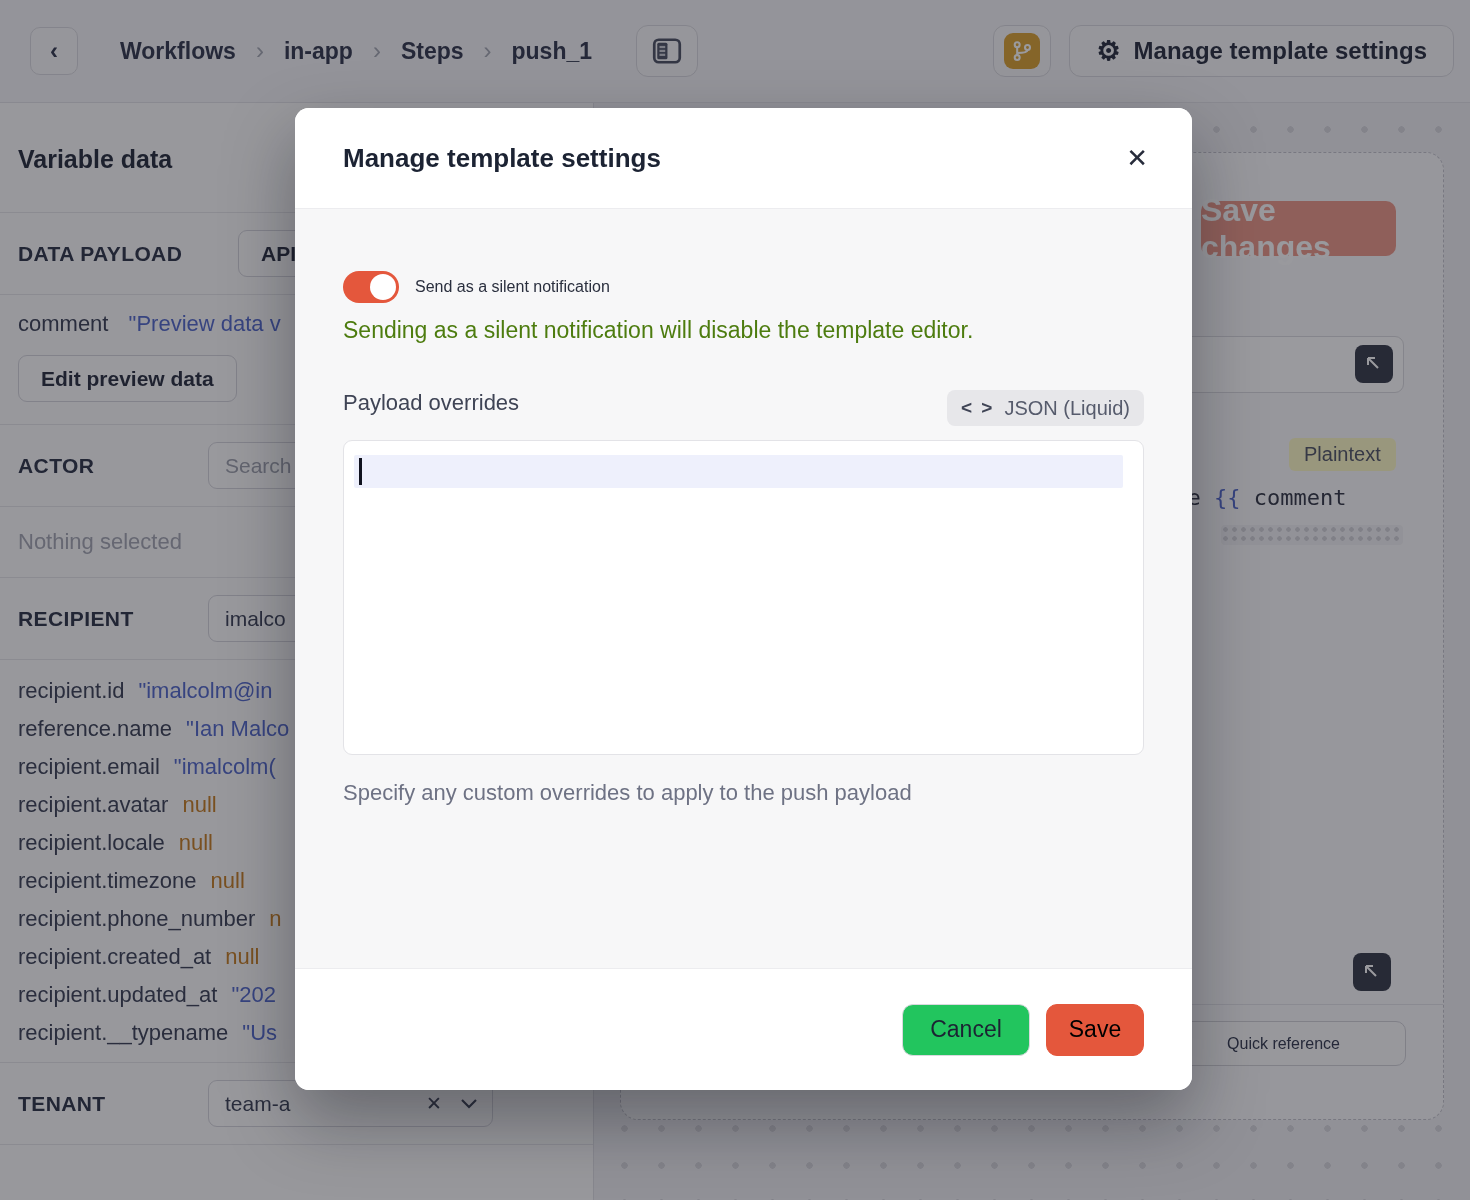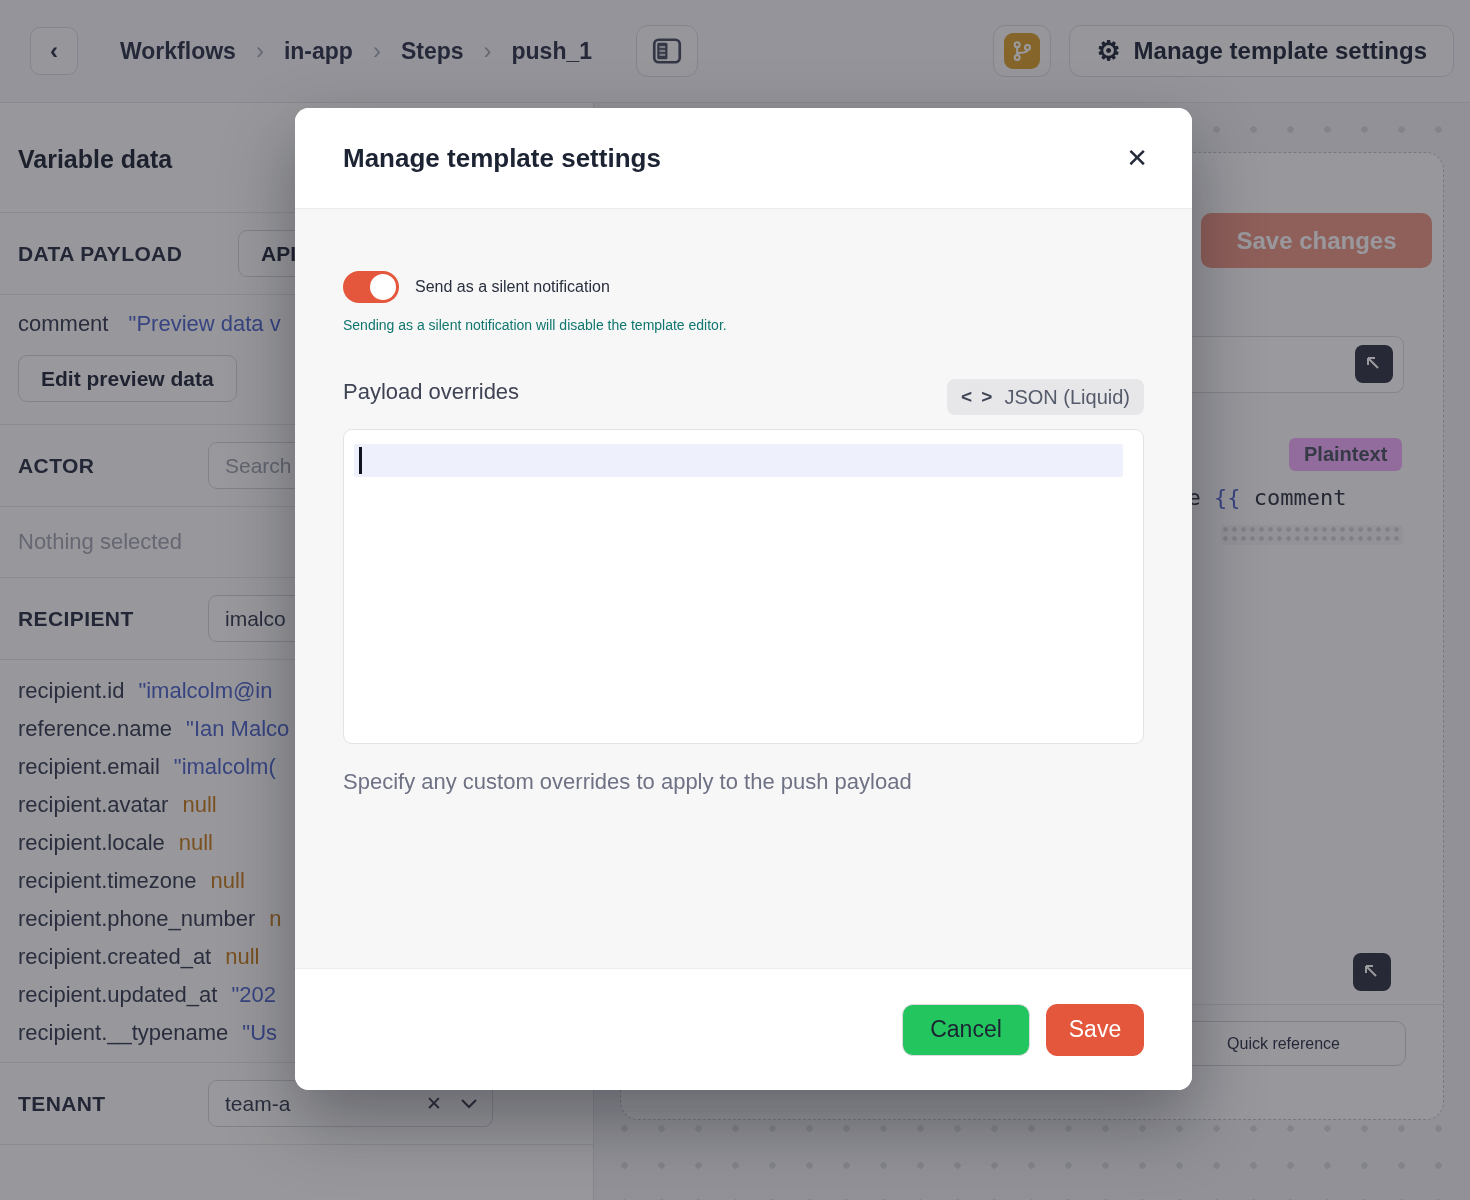--- a/index.html
+++ b/index.html
@@ -70,36 +70,36 @@
     position:absolute; top:103px; left:594px; width:876px; height:1097px;
     background:#EFEFF2;
     background-image:radial-gradient(circle, #D6D6DB 3px, transparent 3.5px);
     background-size:37px 37px; background-position:12px 8px;
   }
   .editor-card {
     position:absolute; left:26px; top:49px; width:824px; height:968px;
     background:#FAFAFB; border:1.5px dashed #C2C2CB; border-radius:18px;
   }
   .save-changes {
-    position:absolute; left:580px; top:60px; width:231px; height:55px;
+    position:absolute; left:580px; top:48px; width:195px; height:55px;
     background:#E4573C; opacity:.62; border-radius:10px; color:#FFFFFF;
-    font-size:24px; font-weight:600; display:flex; align-items:center; justify-content:center; cursor:pointer;
+    font-size:32px; font-weight:600; display:flex; align-items:center; justify-content:center; cursor:pointer;
   }
   .bg-input {
     position:absolute; left:80px; top:183px; width:703px; height:57px;
     background:#FFFFFF; border:1.5px solid #D9D9DE; border-radius:9px;
   }
   .expand-ic {
     position:absolute; width:38px; height:38px; background:#2E3342; border-radius:8px;
     display:flex; align-items:center; justify-content:center; cursor:pointer;
   }
   .exp-in-input { right:10px; top:8px; }
   .plaintext-chip {
-    position:absolute; left:668px; top:285px; height:33px; background:#f0abfc; border-radius:6px;
-    display:flex; align-items:center; padding:0 15px; font-size:20px; font-weight:700; color:#4A4F60;
+    position:absolute; left:668px; top:285px; height:33px; background:#fef9c3; border-radius:6px;
+    display:flex; align-items:center; padding:0 15px; font-size:20px; font-weight:400; color:#4A4F60;
   }
   .bg-code {
     position:absolute; left:540px; top:332px; font-family:"DejaVu Sans Mono", monospace;
     font-size:22px; color:#2A2F3E; white-space:pre;
   }
   .braces { color:#4C63C8; }
   .dotted-strip {
     position:absolute; left:600px; top:372px; width:182px; height:20px; border-radius:4px;
     background-image:radial-gradient(circle, #CFCFD6 2px, transparent 2.5px);
     background-size:9px 9px; background-color:#F1F1F4;
@@ -126,21 +126,21 @@
   .modal-title { font-size:26px; font-weight:600; color:#1C2333; }
   .modal-close { margin-left:auto; font-size:26px; color:#272C3B; cursor:pointer; line-height:1; }
   .modal-body { flex:1; background:#F7F7F8; padding:46px 48px 0 48px; }
   .dt-label { font-size:22px; font-weight:500; color:#3F4455; }
   .toggle-row { display:flex; align-items:center; margin-top:16px; }
   .toggle {
     width:56px; height:32px; border-radius:16px; background:#E4573C; position:relative; flex:none; cursor:pointer;
   }
   .knob { position:absolute; top:3px; right:3px; width:26px; height:26px; border-radius:50%; background:#FFFFFF; }
   .toggle-label { margin-left:16px; font-size:16px; font-weight:500; color:#2A2F3E; }
-  .dt-help { margin-top:14px; font-size:14px; color:#0f766e; }
+  .dt-help { margin-top:14px; font-size:23px; color:#4d7c0f; }
   .po-row { margin-top:46px; display:flex; align-items:flex-start; }
   .po-label { font-size:22px; font-weight:500; color:#3F4455; }
   .json-chip {
     margin-left:auto; height:36px; background:#E7E7EA; border-radius:8px;
     display:flex; align-items:center; gap:10px; padding:0 14px; color:#565B6C;
   }
   .json-chip .code-ic { font-size:19px; font-weight:700; letter-spacing:2px; color:#3F4455; }
   .json-chip .chip-txt { font-size:20px; font-weight:500; }
   .code-editor {
     margin-top:14px; height:315px; background:#FFFFFF; border:1.5px solid #E3E3E7; border-radius:9px;
@@ -148,21 +148,21 @@
   }
   .active-line { height:33px; background:#EEF0FC; border-radius:2px; position:relative; margin-right:10px; }
   .cursor { position:absolute; left:5px; top:3px; width:2.5px; height:27px; background:#11131F; }
   .editor-help { margin-top:25px; font-size:22px; color:#6E7284; }
   .modal-footer {
     height:122px; flex:none; background:#FFFFFF; border-top:1px solid #ECECEF;
     display:flex; align-items:center; justify-content:flex-end; gap:16px; padding-right:48px;
   }
   .btn { height:52px; border-radius:11px; display:flex; align-items:center; justify-content:center; font-size:23px; font-weight:500; cursor:pointer; }
   .btn-cancel { width:128px; background:#22c55e; border:1.5px solid #D9D9DE; color:#1C2333; }
-  .btn-save { width:98px; background:#E4573C; border:1.5px solid #E4573C; color:#ffffff; }
+  .btn-save { width:98px; background:#E4573C; border:1.5px solid #E4573C; color:#000000; }
 </style>
 </head>
 <body>
 
 <div class="page">
 
   <div class="topbar">
     <div class="icon-btn back-btn">
       <span>‹</span>
     </div>

